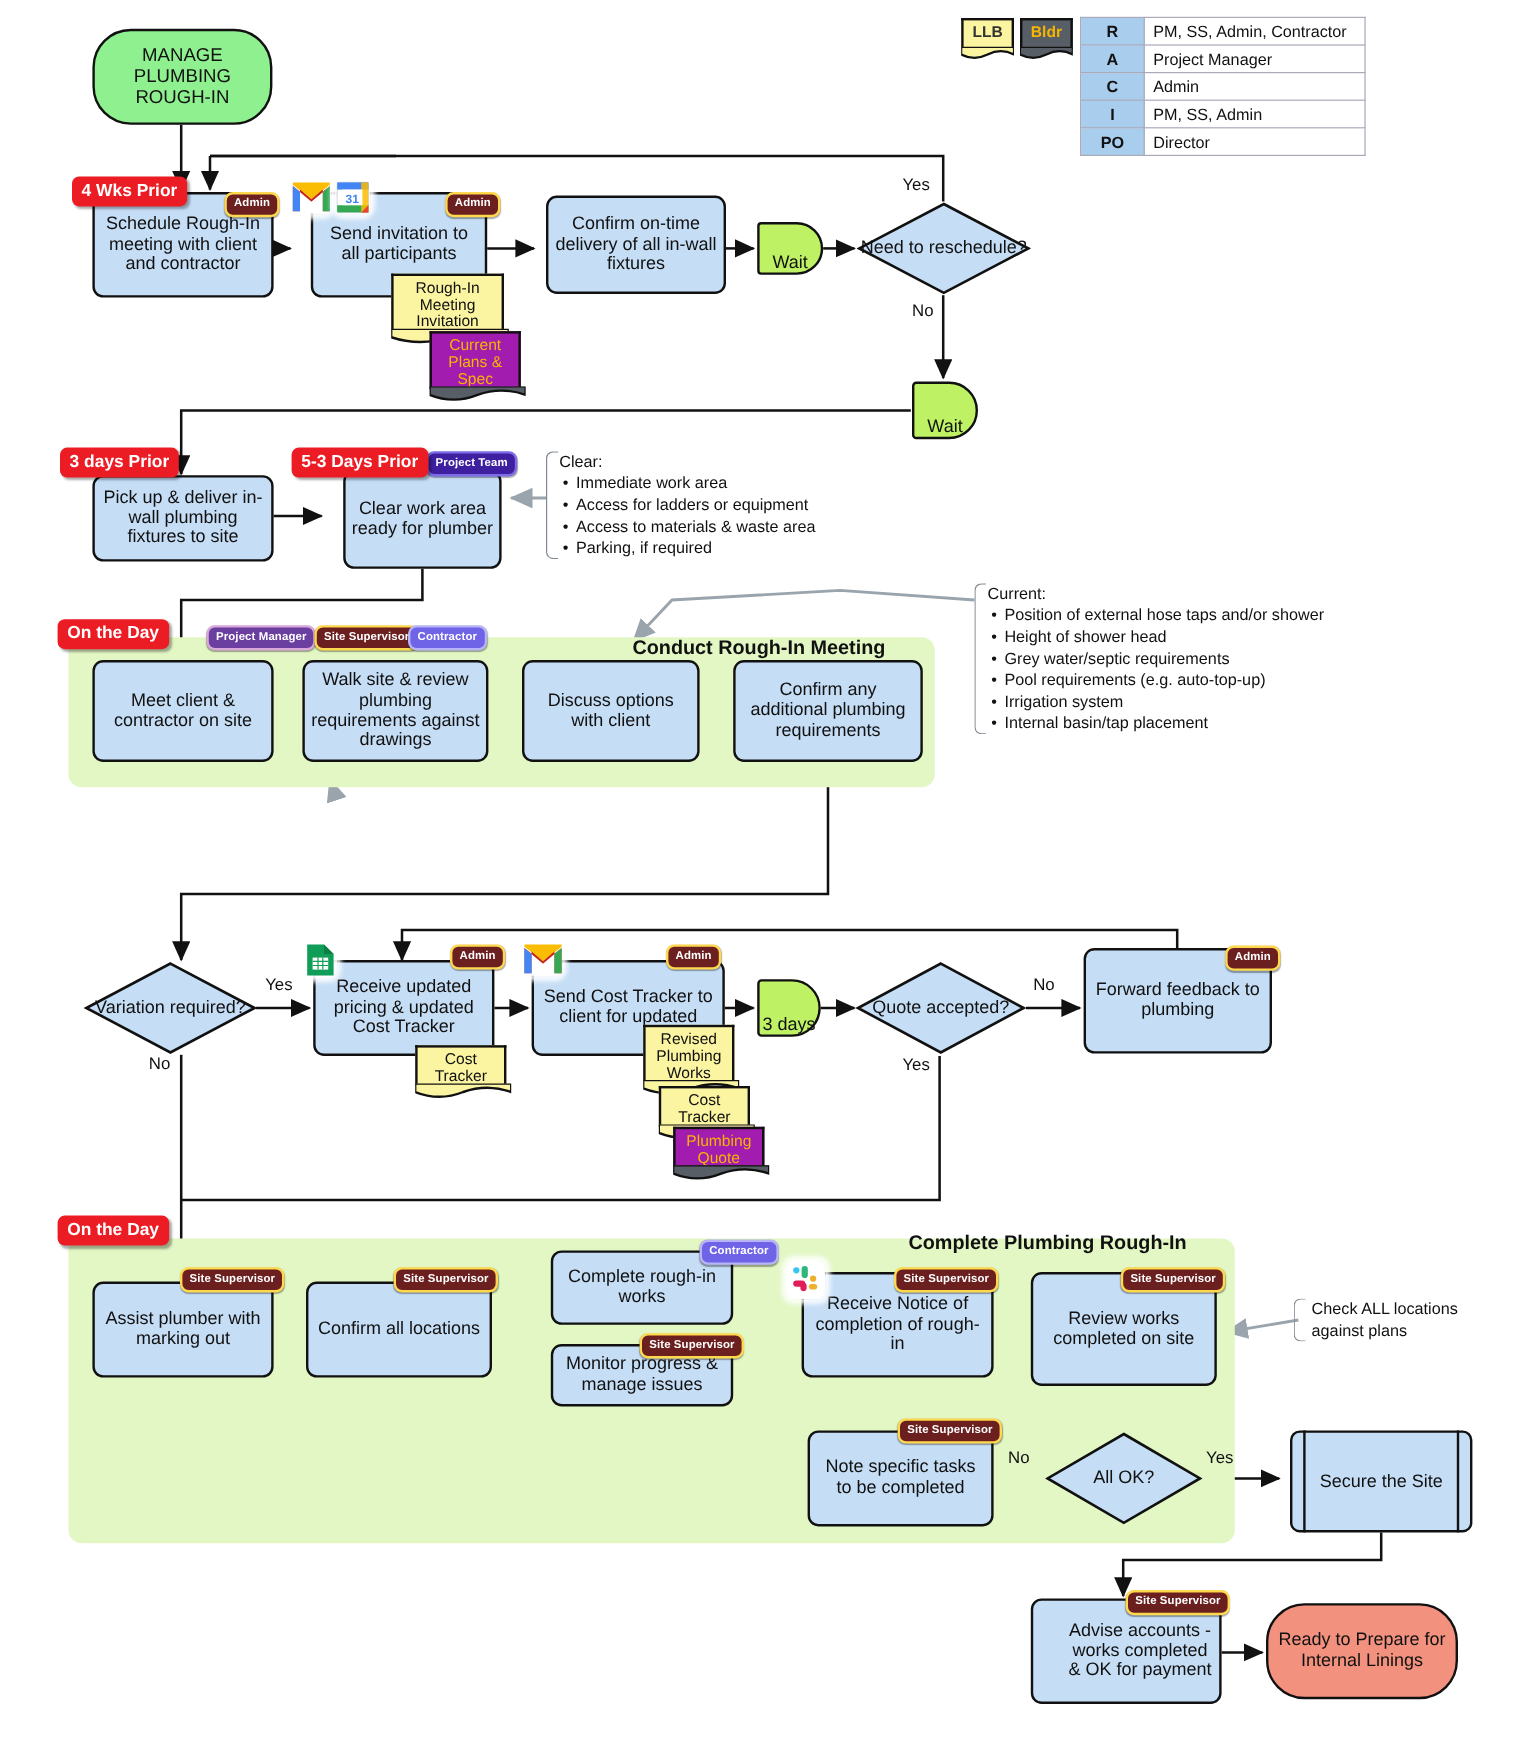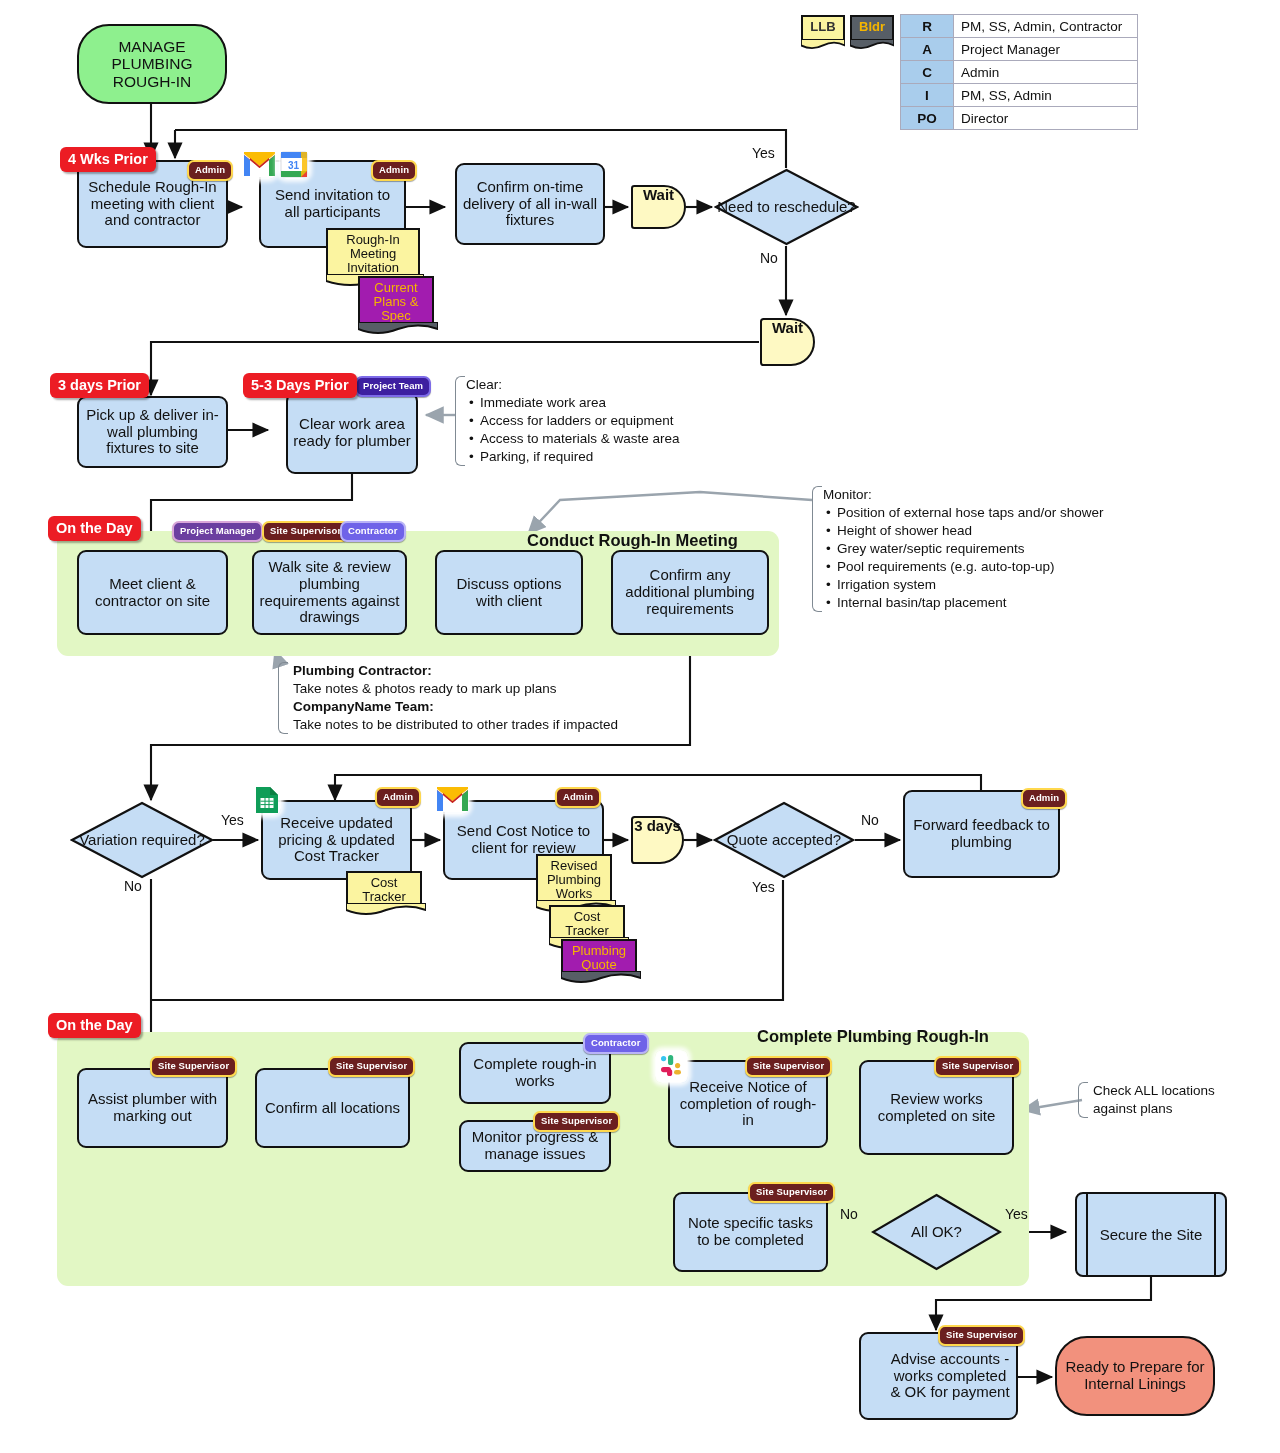--- a/index.html
+++ b/index.html
@@ -15,23 +15,23 @@
   .node.salmon{background:#f2917d;border-radius:32px;}
   .node .t{display:block;}
 
   
   .diamond{position:absolute;z-index:5;}
   .diamond .dshape{position:absolute;inset:0;}
   .diamond .dtxt{position:absolute;inset:0;display:flex;align-items:center;justify-content:center;
        text-align:center;font-size:15px;line-height:1.12;color:#111;}
 
   
-  .wait{position:absolute;box-sizing:border-box;display:flex;align-items:flex-start;justify-content:center;
-        background:#fef9c3;border:2px solid #111;font-size:15px;line-height:1.1;text-align:center;
-        border-radius:6px 40px 40px 6px;z-index:5;color:#111;font-weight:bold;}
+  .wait{position:absolute;box-sizing:border-box;display:flex;align-items:flex-end;justify-content:center;
+        background:#bef264;border:2px solid #111;font-size:15px;line-height:1.1;text-align:center;
+        border-radius:6px 40px 40px 6px;z-index:5;color:#111;}
 
   
   .pproc{position:absolute;box-sizing:border-box;background:#c5ddf5;border:2px solid #111;border-radius:8px;
          display:flex;align-items:center;justify-content:center;text-align:center;font-size:15px;
          line-height:1.15;z-index:5;color:#111;}
   .pproc:before,.pproc:after{content:"";position:absolute;top:-2px;bottom:-2px;width:0;border-left:2px solid #111;}
   .pproc:before{left:9px;} .pproc:after{right:9px;}
 
   
   .rolebadge{position:absolute;z-index:9;font-size:9.5px;line-height:1;font-weight:bold;color:#fff;
@@ -283,21 +283,21 @@
       <polygon points="72,2 142,39 72,76 2,39" fill="#c5ddf5" stroke="#111" stroke-width="2.2"></polygon>
     </svg>
     <div class="dtxt">Variation required?</div>
   </div>
 
   <div class="node" style="left:261px;top:800px;width:151px;height:80px;">
     <span class="t">Receive updated pricing &amp; updated Cost Tracker</span>
   </div>
 
   <div class="node" style="left:443px;top:800px;width:161px;height:80px;">
-    <span class="t">Send Cost Notice to client for review</span>
+    <span class="t">Send Cost Tracker to client for updated</span>
   </div>
 
   <div class="wait" style="left:631px;top:816px;width:53px;height:48px;">
     <span>3 days</span>
   </div>
 
   <div class="diamond" style="left:713px;top:801px;width:142px;height:78px;">
     <svg class="dshape" viewBox="0 0 142 78" preserveAspectRatio="none">
       <polygon points="71,2 140,39 71,76 2,39" fill="#c5ddf5" stroke="#111" stroke-width="2.2"></polygon>
     </svg>
@@ -456,40 +456,31 @@
     <ul>
       <li>Immediate work area</li>
       <li>Access for ladders or equipment</li>
       <li>Access to materials &amp; waste area</li>
       <li>Parking, if required</li>
     </ul>
   </div>
 
   <div class="annot" style="left:812px;top:486px;width:330px;">
     <div class="bracket"></div>
-    <div>Monitor:</div>
+    <div>Current:</div>
     <ul>
       <li>Position of external hose taps and/or shower</li>
       <li>Height of shower head</li>
       <li>Grey water/septic requirements</li>
       <li>Pool requirements (e.g. auto-top-up)</li>
       <li>Irrigation system</li>
       <li>Internal basin/tap placement</li>
     </ul>
   </div>
 
-  <div class="annot" style="left:278px;top:662px;width:390px;">
-    <div class="bracket"></div>
-    <div style="padding-left:4px;">
-      <div style="font-weight:bold;">Plumbing Contractor:</div>
-      <div>Take notes &amp; photos ready to mark up plans</div>
-      <div style="font-weight:bold;">CompanyName Team:</div>
-      <div>Take notes to be distributed to other trades if impacted</div>
-    </div>
-  </div>
 
   <div class="annot" style="left:1078px;top:1082px;width:150px;">
     <div class="bracket"></div>
     <div style="padding-left:4px;">Check ALL locations against plans</div>
   </div>
 
   <div class="lbl" style="left:752px;top:145px;">
     <span>Yes</span></div>
   <div class="lbl" style="left:760px;top:250px;">
     <span>No</span></div>

